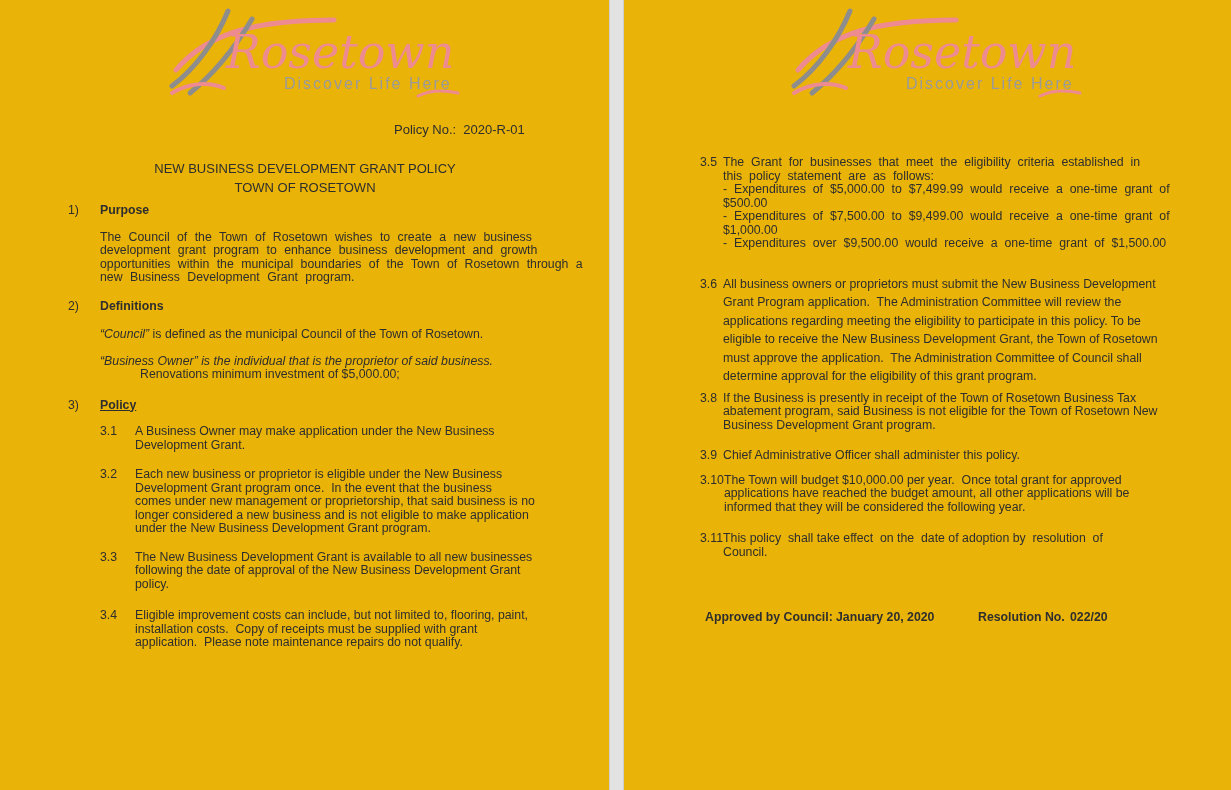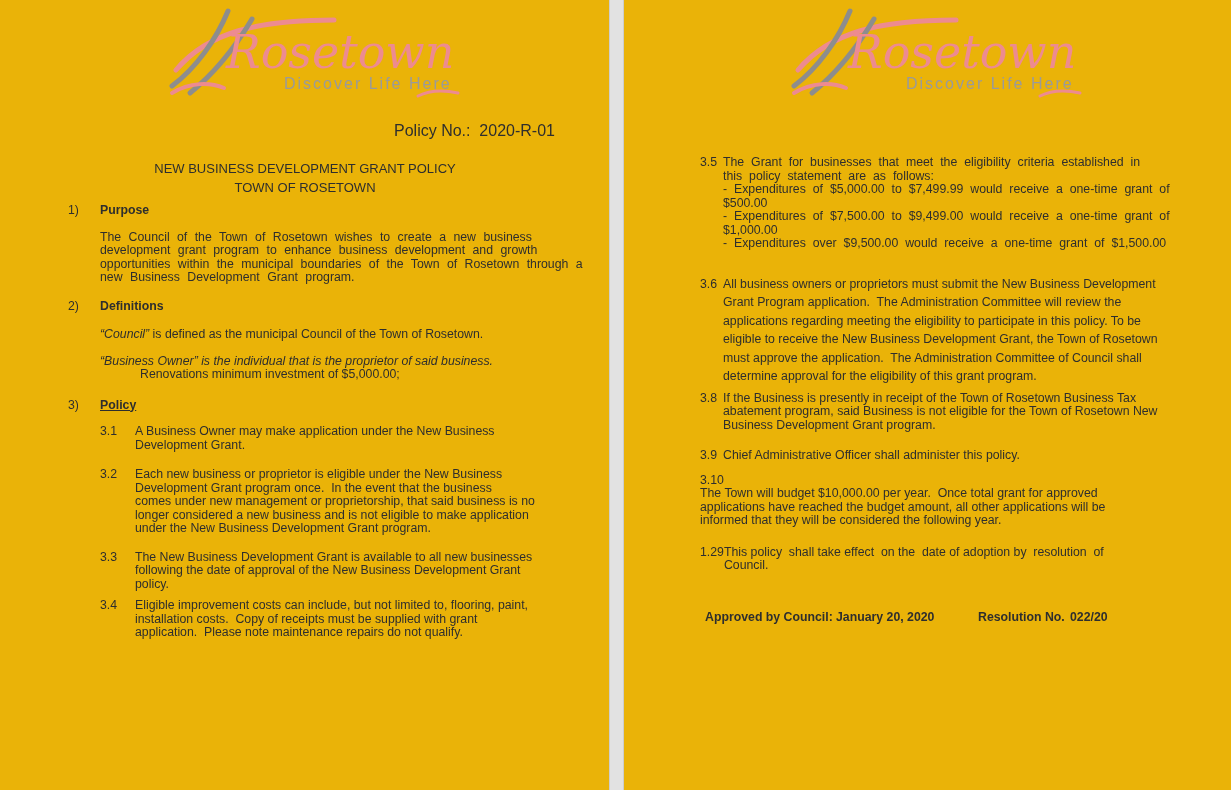--- a/index.html
+++ b/index.html
@@ -16,50 +16,50 @@
   
   .logo { position:absolute; top:6px; width:300px; height:96px; }
   .page-left  .logo { left:166px; }
   .page-right .logo { left:164px; }
 
   
   .pre { white-space:pre-wrap; }
   .it  { font-style:italic; }
 
   
-  .policy-no { position:absolute; left:394px; top:122px; font-size:16px; white-space:pre-wrap; }
+  .policy-no { position:absolute; left:394px; top:122px; font-size:13px; white-space:pre-wrap; }
   .doc-title { position:absolute; left:58px; top:160px; width:494px; text-align:center;
                font-size:13px; line-height:18.5px; }
 
   .content1 { position:absolute; left:68px; top:204px; width:520px;
               font-size:12.3px; line-height:13.5px; }
   .sec-head { display:flex; }
   .sec-num  { flex:0 0 32px; }
   .sec-title{ font-weight:bold; font-size:12.3px; }
   .u { text-decoration:underline; }
   .indent { margin-left:32px; width:500px; }
   .just  { word-spacing:4px; }
   .just2 { word-spacing:5.5px; }
-  .mt13 { margin-top:13px; } .mt14 { margin-top:8px; } .mt15 { margin-top:15px; }
+  .mt13 { margin-top:13px; } .mt14 { margin-top:18px; } .mt15 { margin-top:15px; }
   .mt16 { margin-top:16px; } .mt17 { margin-top:17px; }
   .sub-indent { margin-left:72px; }
 
   .item { display:flex; }
   .item-num { flex:0 0 35px; }
   .item-txt { width:450px; white-space:pre-wrap; }
 
   
   .content2 { position:absolute; left:76px; top:156px; width:520px;
               font-size:12.3px; line-height:13.5px; }
   .row2 { display:flex; }
   .num2 { flex:0 0 auto; min-width:23px; }
   .txt2 { width:480px; white-space:pre-wrap; }
   .txt2.just { word-spacing:3.5px; }
   .spaced { line-height:18.5px; }
-  .mt6 { margin-top:6px; } .mt11 { margin-top:11px;flex-direction:column; } .mt18 { margin-top:18px; } .mt24 { margin-top:24px; }
+  .mt6 { margin-top:6px; } .mt11 { margin-top:11px; } .mt18 { margin-top:18px; } .mt24 { margin-top:24px; }
 
   .approved { position:absolute; left:0; top:610px; width:607px; height:20px; font-size:12.3px; }
   .approved span { position:absolute; font-weight:bold; white-space:pre; }
   .ap-label { left:81px; }  .ap-date { left:212px; }
   .res-label { left:354px; } .res-value { left:446px; }
 </style>
 </head>
 <body>
 
 <div class="stage">
@@ -194,21 +194,21 @@
       </div>
 
       <div class="row2 mt11">
         <div class="num2">3.10</div>
         <div class="txt2">The Town will budget $10,000.00 per year.  Once total grant for approved
 applications have reached the budget amount, all other applications will be
 informed that they will be considered the following year.</div>
       </div>
 
       <div class="row2 mt18">
-        <div class="num2">1.29</div>
+        <div class="num2">3.11</div>
         <div class="txt2">This policy  shall take effect  on the  date of adoption by  resolution  of
 Council.</div>
       </div>
 
     </div>
 
     <div class="approved">
       <span class="ap-label">Approved by Council:</span>
       <span class="ap-date">January 20, 2020</span>
       <span class="res-label">Resolution No.</span>

